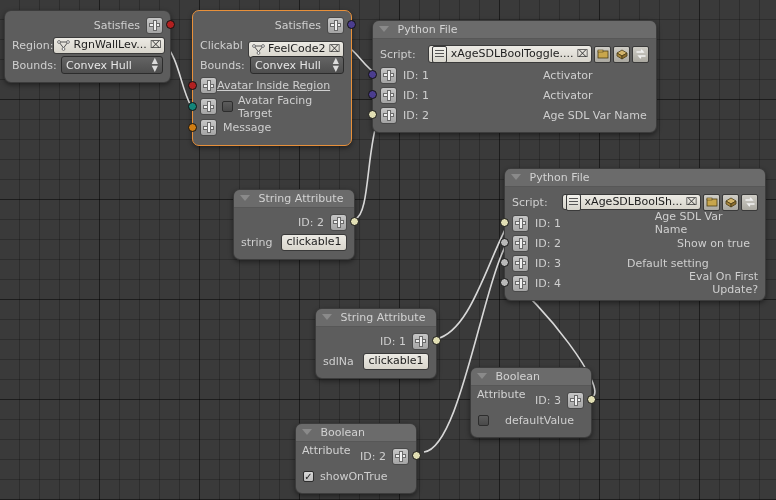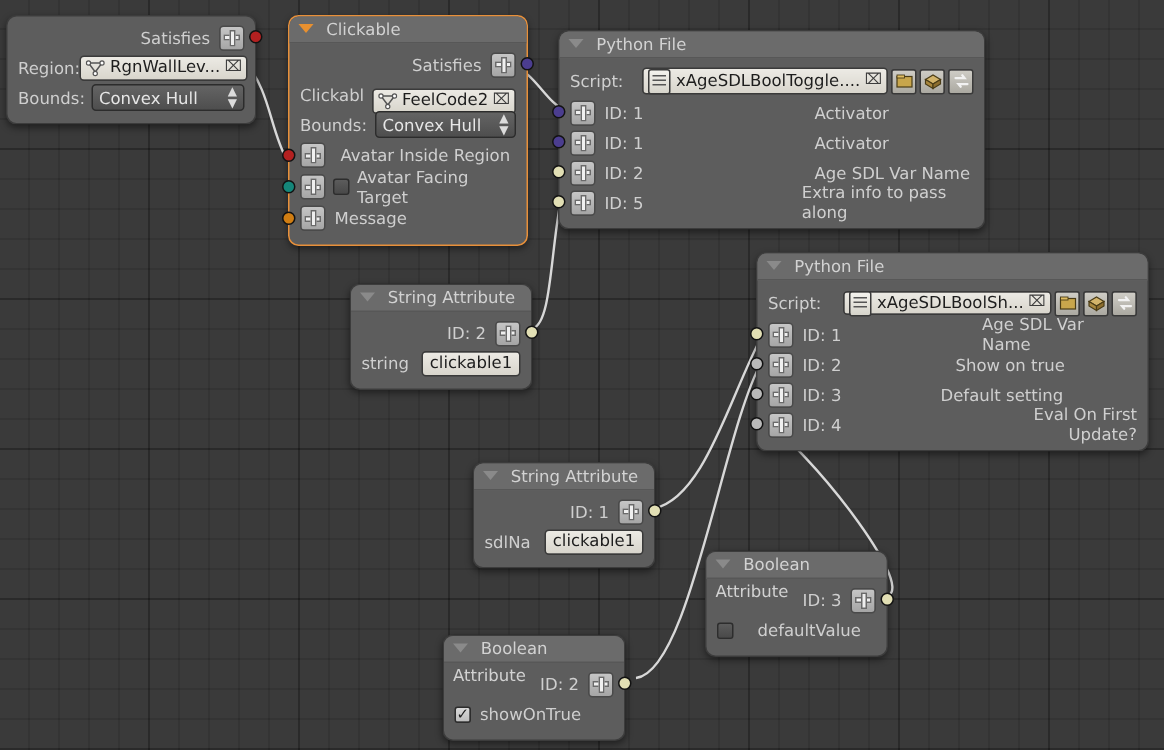--- a/index.html
+++ b/index.html
@@ -167,24 +167,20 @@
         <span class="lbl" style="width:49px;">Bounds:</span>
         <span class="drop" style="flex:1;">
           <span>Convex Hull</span>
           <span class="updown">▲<br>▼</span>
         </span>
       </div>
     </div>
   </div>
 
   <div class="node selected" style="left:192px;top:10px;width:160px;">
-    <div class="hdr">
-      <span class="tri"></span>
-      <span class="ttl">Clickable</span>
-    </div>
     <div class="body">
       <div class="row">
         <span class="lbl right">Satisfies</span>
         <span class="plus" style="margin-left:6px;"></span>
         <span class="sock purple" style="right:-12px;top:5px;"></span>
       </div>
       <div class="row">
         <span class="lbl" style="width:50px;">Clickabl</span>
         <span class="field" style="flex:1;margin-top:8px;">
           <svg width="13" height="13" viewBox="0 0 13 13">
@@ -200,21 +196,21 @@
       <div class="row">
         <span class="lbl" style="width:50px;">Bounds:</span>
         <span class="drop" style="flex:1;">
           <span>Convex Hull</span>
           <span class="updown">▲<br>▼</span>
         </span>
       </div>
       <div class="row" style="height:21px;">
         <span class="sock red" style="left:-12px;top:6px;"></span>
         <span class="plus"></span>
-        <span class="lbl" style="margin-left:10px;">Avatar Inside Region</span>
+        <span class="lbl" style="margin-left:0;text-decoration:underline;">Avatar Inside Region</span>
       </div>
       <div class="row" style="height:21px;">
         <span class="sock teal" style="left:-12px;top:6px;"></span>
         <span class="plus"></span>
         <span class="chk" style="margin-left:5px;"></span>
         <span class="lbl" style="margin-left:5px;">Avatar Facing Target</span>
       </div>
       <div class="row" style="height:21px;">
         <span class="sock orange" style="left:-12px;top:6px;"></span>
         <span class="plus"></span>
@@ -266,26 +262,20 @@
         <span class="plus"></span>
         <span class="lbl" style="margin-left:6px;width:70px;">ID: 1</span>
         <span class="lbl" style="margin-left:70px;">Activator</span>
       </div>
       <div class="row">
         <span class="sock cream" style="left:-12px;top:5px;"></span>
         <span class="plus"></span>
         <span class="lbl" style="margin-left:6px;width:70px;">ID: 2</span>
         <span class="lbl" style="margin-left:70px;">Age SDL Var Name</span>
       </div>
-      <div class="row">
-        <span class="sock cream" style="left:-12px;top:5px;"></span>
-        <span class="plus"></span>
-        <span class="lbl" style="margin-left:6px;width:70px;">ID: 5</span>
-        <span class="lbl" style="margin-left:70px;">Extra info to pass along</span>
-      </div>
     </div>
   </div>
 
   <div class="node" style="left:504px;top:168px;width:262px;">
     <div class="hdr">
       <span class="tri"></span>
       <span class="ttl">Python File</span>
     </div>
     <div class="body">
       <div class="row" style="height:22px;">
@@ -317,21 +307,21 @@
       <div class="row">
         <span class="sock cream" style="left:-12px;top:5px;"></span>
         <span class="plus"></span>
         <span class="lbl" style="margin-left:6px;width:70px;">ID: 1</span>
         <span class="lbl" style="margin-left:50px;">Age SDL Var Name</span>
       </div>
       <div class="row">
         <span class="sock gray" style="left:-12px;top:5px;"></span>
         <span class="plus"></span>
         <span class="lbl" style="margin-left:6px;width:70px;">ID: 2</span>
-        <span class="lbl" style="margin-left:32px;">Show on true</span>
+        <span class="lbl" style="margin-left:72px;">Show on true</span>
       </div>
       <div class="row">
         <span class="sock gray" style="left:-12px;top:5px;"></span>
         <span class="plus"></span>
         <span class="lbl" style="margin-left:6px;width:70px;">ID: 3</span>
         <span class="lbl" style="margin-left:22px;">Default setting</span>
       </div>
       <div class="row">
         <span class="sock gray" style="left:-12px;top:5px;"></span>
         <span class="plus"></span>

